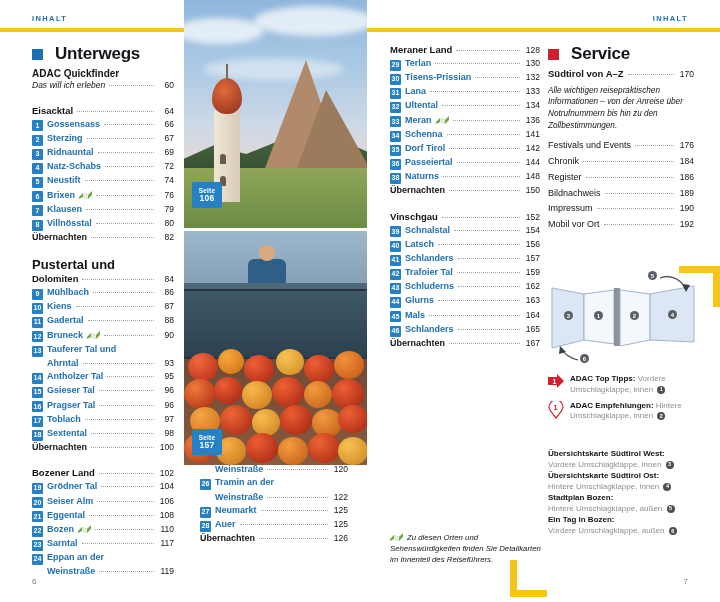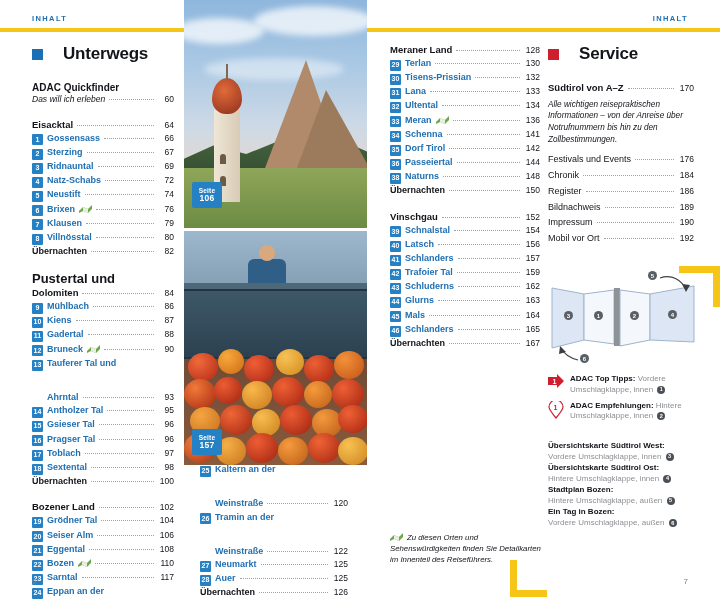--- a/index.html
+++ b/index.html
@@ -73,22 +73,22 @@
   .seitebadge .num{font-size:8.5px;}
 
   
   .col{position:absolute;font-size:9px;color:#1f6fb2;}
   .col-a{left:32px;top:44px;width:142px;}
   .col-b{left:200px;top:464px;width:148px;}
   .col-c{left:390px;top:44px;width:150px;}
   .col-d{left:548px;top:44px;width:146px;}
 
   h1.sec{
-    margin:0 0 18px 0;font-size:17px;color:#12141a;font-weight:bold;
-    display:flex;align-items:center;gap:20px;letter-spacing:-.2px;
+    margin:0 0 4px 0;font-size:17px;color:#12141a;font-weight:bold;
+    display:flex;align-items:center;gap:12px;letter-spacing:-.2px;
   }
   .sq{width:11px;height:11px;display:inline-block;flex:none;}
   .sq-blue{background:#1b6fb5;}
   .sq-red{background:#cf1f2e;}
 
   .subhead{font-size:10px;font-weight:bold;color:#12141a;margin:0 0 1px 0;}
   .ital{font-style:italic;font-size:8.5px;color:#12141a;}
 
   .row{display:flex;align-items:baseline;gap:4px;margin-bottom:2.4px;line-height:1.22;}
   .row .lbl{white-space:nowrap;}
@@ -98,21 +98,21 @@
   .grp-title{font-weight:bold;color:#12141a;font-size:9.5px;}
   .grp-title2{font-weight:bold;color:#12141a;font-size:13px;line-height:1.22;}
   .uebern{font-weight:bold;color:#12141a;font-size:9px;}
 
   .badge{
     flex:none;width:11px;height:11px;background:#2580c4;color:#fff;
     font-size:7px;font-weight:bold;display:flex;align-items:center;justify-content:center;
     border-radius:1px;transform:translateY(1px);
   }
   .entry{color:#1f6fb2;font-weight:bold;font-size:9px;}
-  .cont{padding-left:15px;margin-top:20px;}
+  .cont{padding-left:15px;}
 
   .mapicon{
     display:inline-block;width:13px;height:8px;flex:none;transform:translateY(1px);
   }
 
   .spacer{height:12px;}
 
   
   .svc-note{font-style:italic;font-size:8.2px;color:#12141a;line-height:1.42;margin:5px 0 9px 0;}
   .svc-row{display:flex;align-items:baseline;gap:4px;margin-bottom:5px;line-height:1.2;}
@@ -128,21 +128,21 @@
     display:flex;align-items:center;justify-content:center;
   }
   .leg-item{display:flex;gap:6px;margin-bottom:5px;align-items:flex-start;}
   .leg-txt{font-size:8px;line-height:1.35;color:#8c8f94;}
   .leg-txt b{color:#12141a;}
   .inlinecirc{
     display:inline-flex;width:8px;height:8px;border-radius:50%;
     background:#4b5057;color:#fff;font-size:5.5px;font-weight:bold;
     align-items:center;justify-content:center;vertical-align:middle;margin-left:2px;
   }
-  .maps-list{margin-top:18px;}
+  .maps-list{margin-top:26px;}
   .maps-list .mrow{font-size:8px;line-height:1.38;color:#8c8f94;margin-bottom:0;}
   .maps-list .mrow b{color:#12141a;}
 
   
   .footnote{position:absolute;left:390px;top:532px;width:152px;
     font-style:italic;font-size:7.8px;line-height:1.42;color:#12141a;}
 
   
   .corner{position:absolute;}
   .c-tr{right:0;top:266px;width:34px;height:34px;
@@ -438,24 +438,20 @@
           <span class="lbl entry cont">Weinstraße</span>
           <span class="dots"></span>
           <span class="pg">119</span>
         </div>
       </div>
   </div>
 
   <div class="col col-b">
     <div id="grp3">
         <div class="row">
-          <span class="badge">25</span>
-          <span class="lbl entry">Kaltern an der</span>
-        </div>
-        <div class="row">
           <span class="lbl entry cont">Weinstraße</span>
           <span class="dots"></span>
           <span class="pg">120</span>
         </div>
         <div class="row">
           <span class="badge">26</span>
           <span class="lbl entry">Tramin an der</span>
         </div>
         <div class="row">
           <span class="lbl entry cont">Weinstraße</span>

